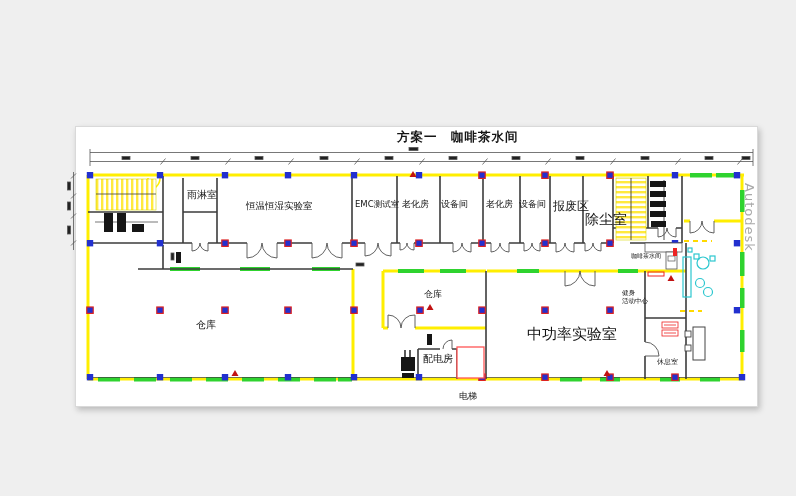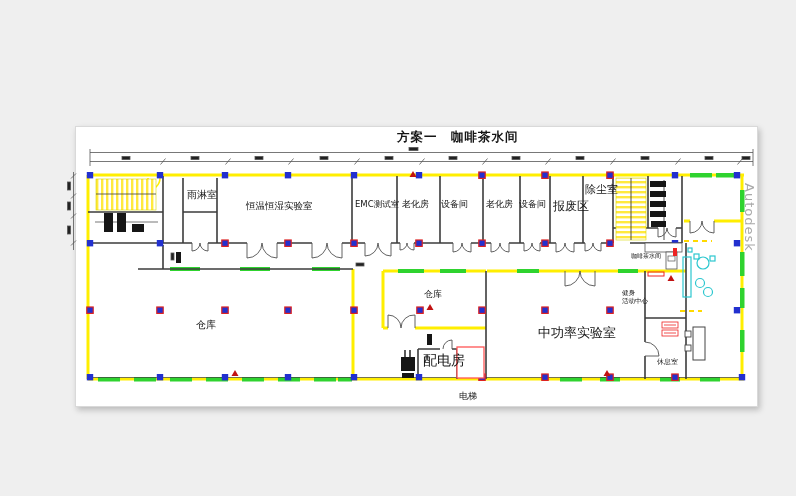--- a/index.html
+++ b/index.html
@@ -244,25 +244,25 @@
   <div class="label title" style="left:397px;top:130px;font-size:12.5px;">方案一　咖啡茶水间</div>
 
   <div class="label" style="left:187px;top:189px;font-size:10px;">雨淋室</div>
   <div class="label" style="left:246px;top:201px;font-size:9.5px;">恒温恒湿实验室</div>
   <div class="label" style="left:355px;top:200px;font-size:8.5px;">EMC测试室</div>
   <div class="label" style="left:402px;top:200px;font-size:9px;">老化房</div>
   <div class="label" style="left:441px;top:200px;font-size:9px;">设备间</div>
   <div class="label" style="left:486px;top:200px;font-size:9px;">老化房</div>
   <div class="label" style="left:519px;top:200px;font-size:9px;">设备间</div>
   <div class="label" style="left:553px;top:200px;font-size:12px;">报废区</div>
-  <div class="label" style="left:585px;top:184px;font-size:11px;">除尘室</div>
+  <div class="label" style="left:585px;top:212px;font-size:14px;">除尘室</div>
   <div class="label" style="left:631px;top:253px;font-size:6px;">咖啡茶水间</div>
   <div class="label pre" style="left:622px;top:289px;font-size:6.5px;line-height:1.25;">健身
 活动中心</div>
   <div class="label" style="left:657px;top:359px;font-size:7px;">休息室</div>
   <div class="label" style="left:196px;top:319px;font-size:10px;">仓库</div>
   <div class="label" style="left:424px;top:290px;font-size:9px;">仓库</div>
-  <div class="label" style="left:423px;top:353px;font-size:14px;">配电房</div>
+  <div class="label" style="left:423px;top:353px;font-size:10px;">配电房</div>
   <div class="label" style="left:459px;top:355px;font-size:9px;margin-top:37px;">电梯</div>
-  <div class="label" style="left:538px;top:326px;font-size:13px;">中功率实验室</div>
+  <div class="label" style="left:527px;top:326px;font-size:15px;">中功率实验室</div>
 
   <div class="wm" style="left:757px;top:183px;">Autodesk</div>
 </div>
 
 </body></html>

